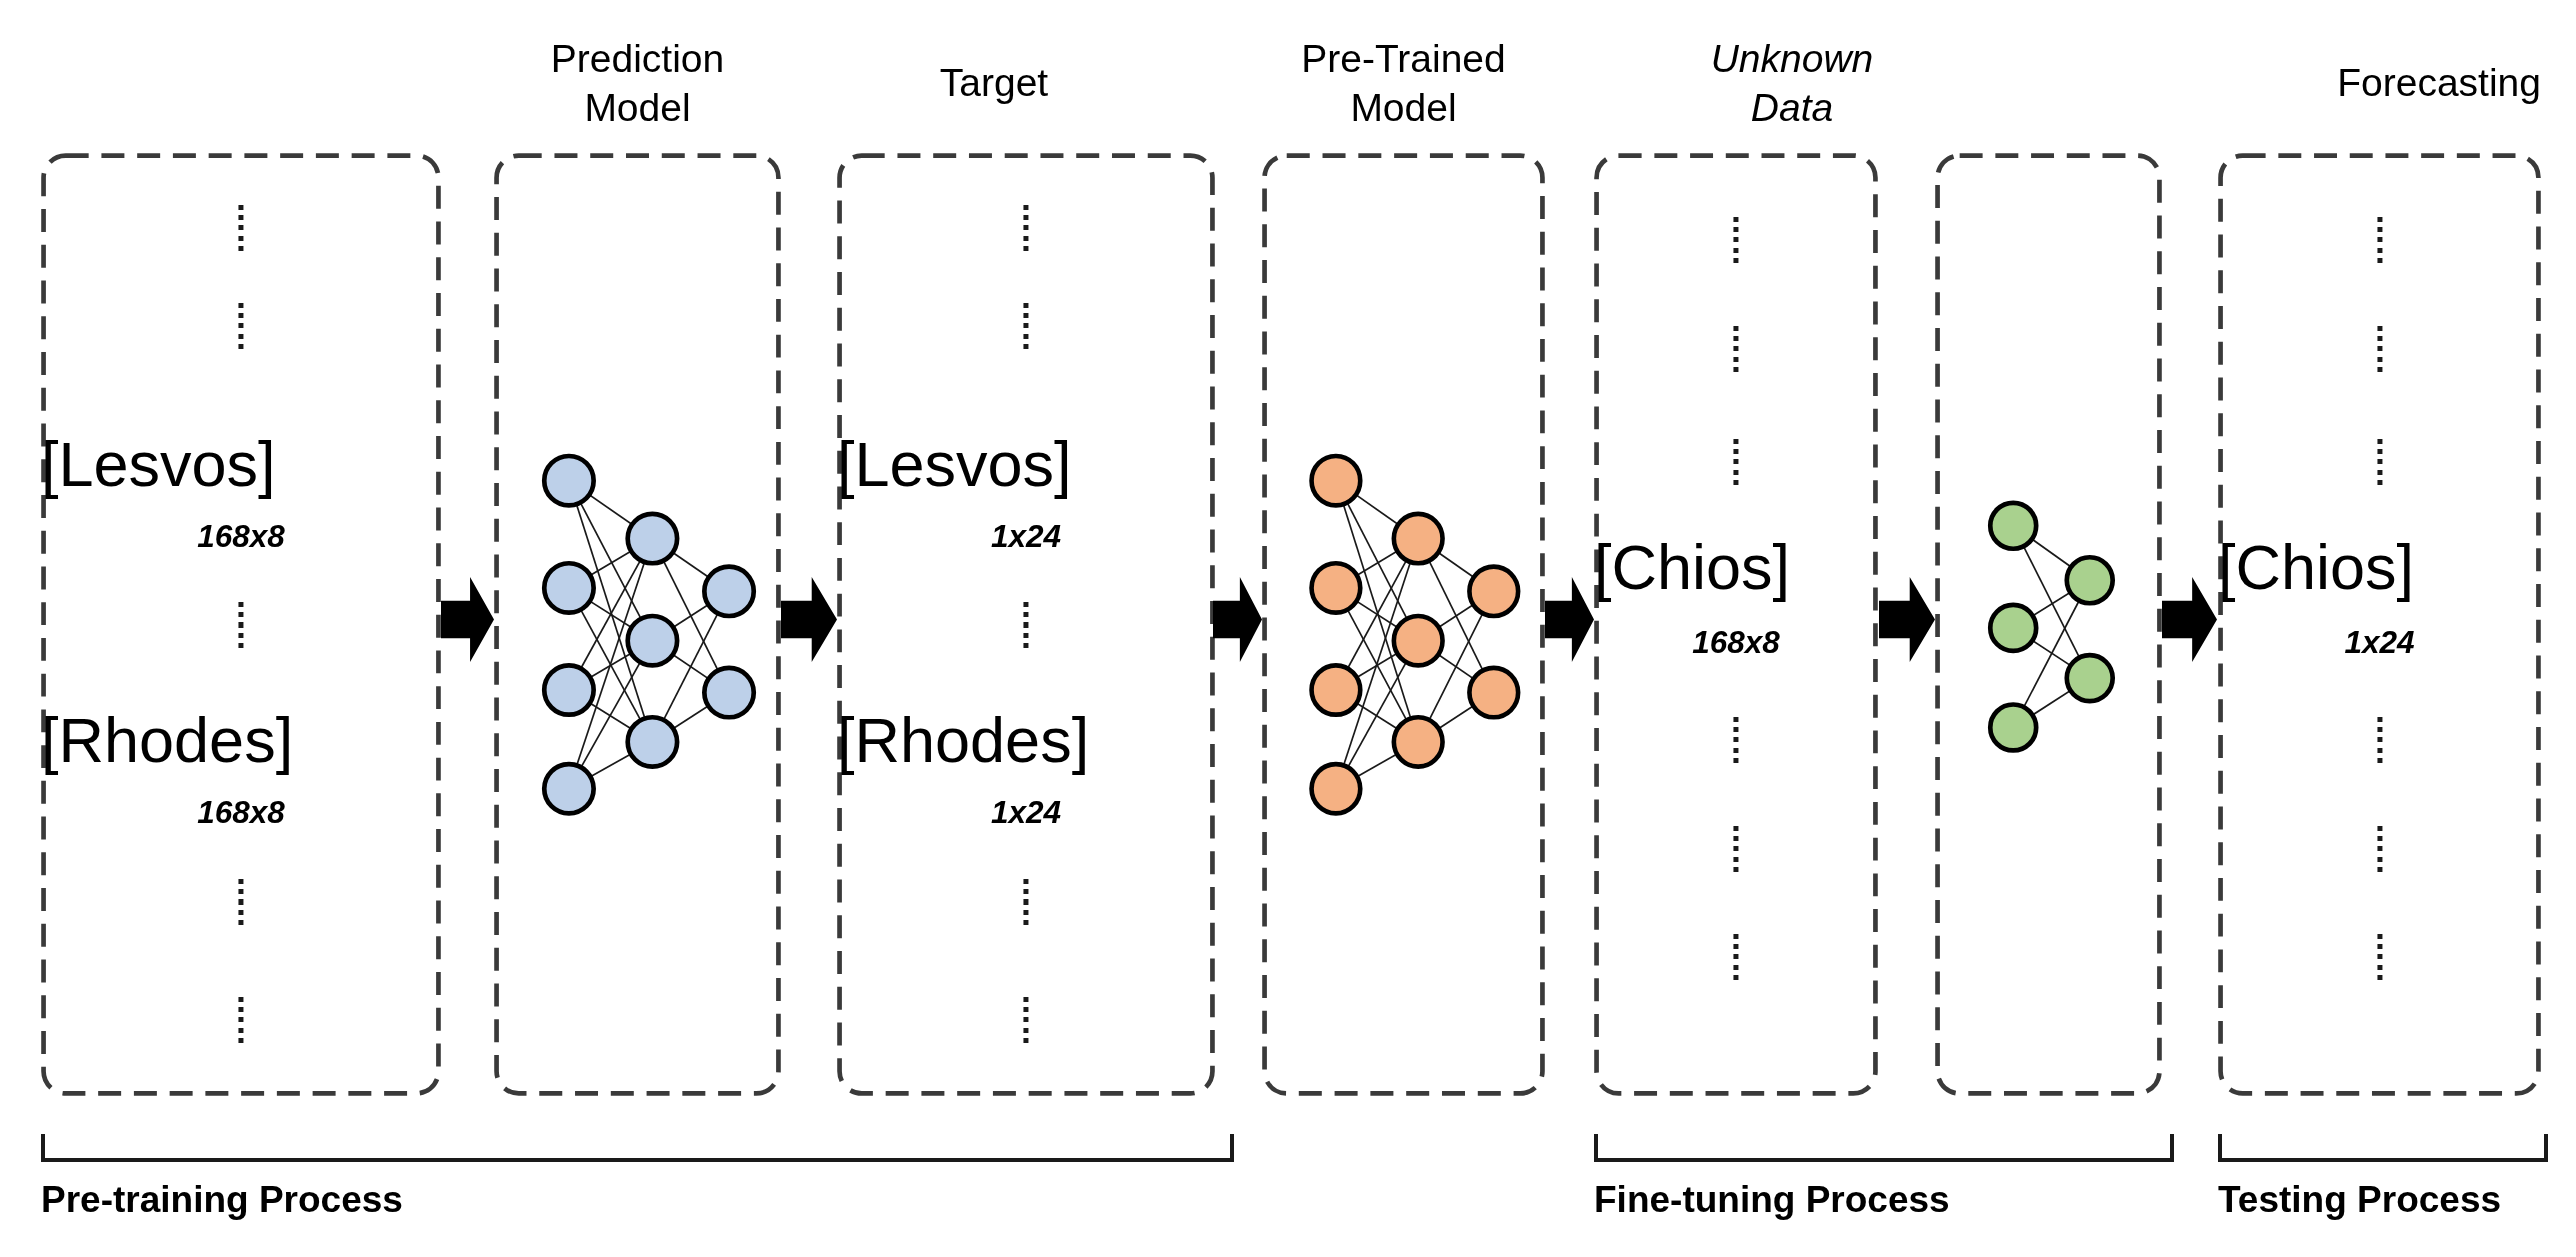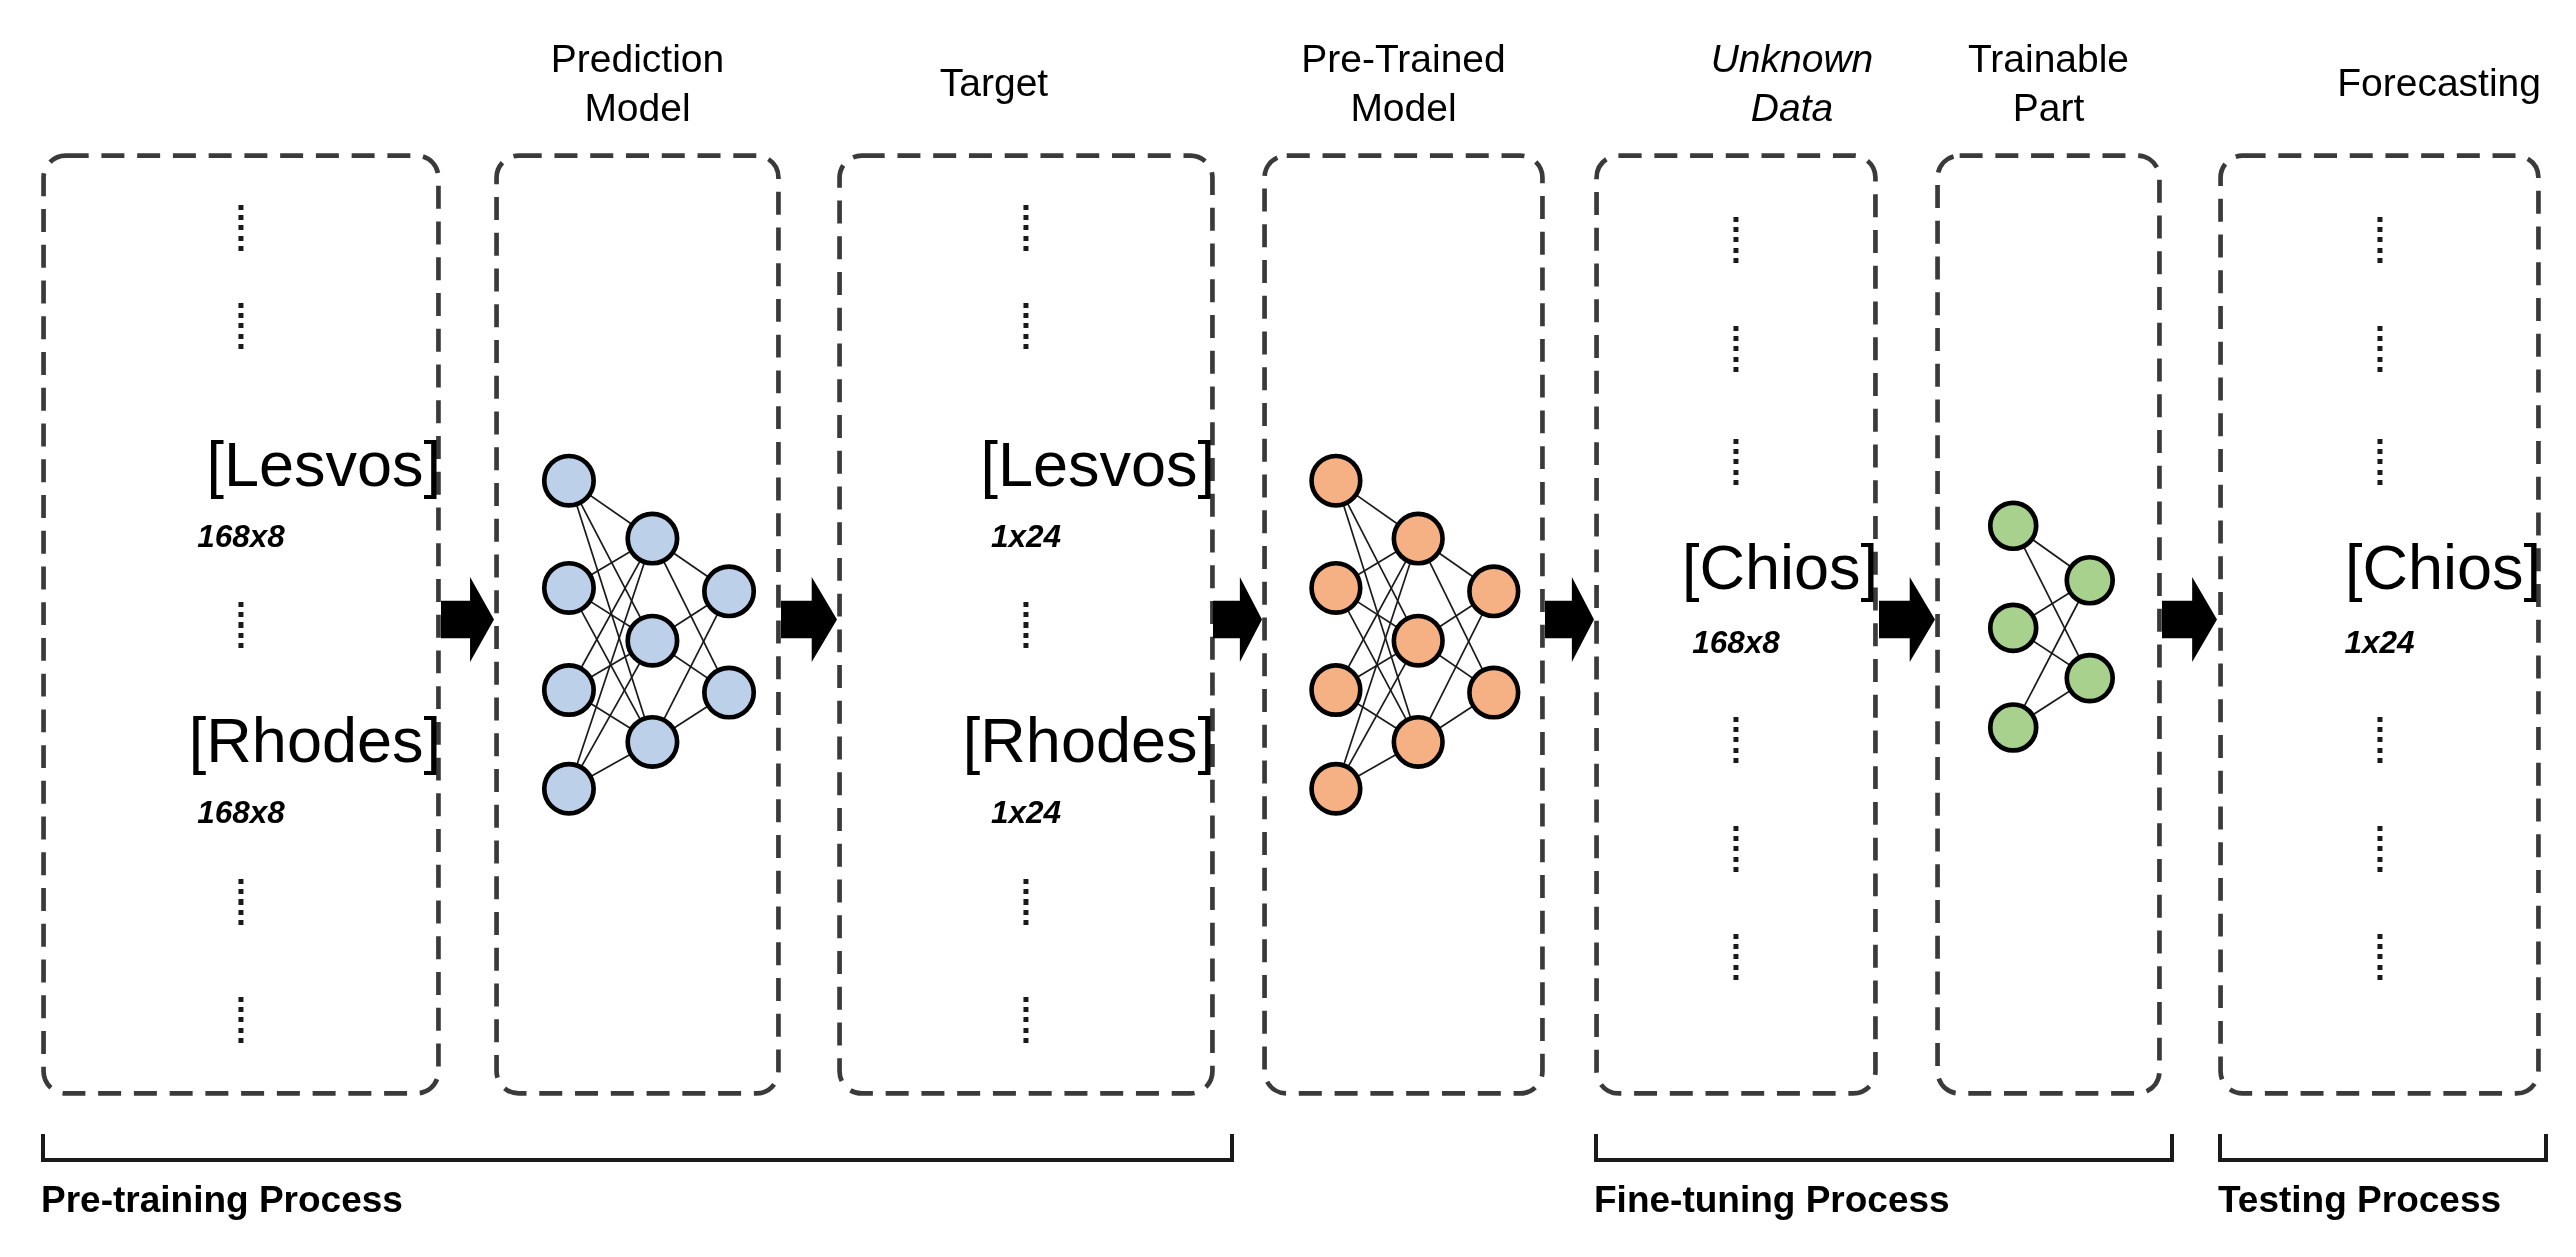--- a/index.html
+++ b/index.html
@@ -18,21 +18,21 @@
   }
   .label-line{display:block;}
   .box{position:absolute;top:153px;height:943px;}
   .box-border{position:absolute;left:0;top:0;width:100%;height:100%;display:block;}
   .dots{
     position:absolute;left:50%;transform:translateX(-50%);
     width:5.1px;height:48px;
     background:repeating-linear-gradient(to bottom, var(--line) 0 5.1px, transparent 5.1px 10.2px);
   }
   .entry-name{
-    position:absolute;left:0;width:100%;text-align:right;
+    position:absolute;left:0;width:100%;text-align:left;
     font-size:63px;line-height:78px;height:78px;white-space:nowrap;
   }
   .entry-dims{
     position:absolute;left:0;width:100%;text-align:center;
     font-size:31.5px;font-weight:700;line-height:39px;height:39px;font-style:italic;
   }
   .net-svg{position:absolute;left:0;top:0;width:100%;height:100%;}
   .net-edge{stroke:var(--line);stroke-width:2;fill:none;}
   .node{stroke:#000;stroke-width:5.5;}
   .node-blue{fill:var(--node-blue);}
@@ -65,24 +65,20 @@
     <span class="label-line">Target</span>
     <span class="label-line"></span>
   </div>
   <div class="col-label" style="left:1262px;width:283px;">
     <span class="label-line">Pre-Trained</span>
     <span class="label-line">Model</span>
   </div>
   <div class="col-label" style="left:1650px;width:284px;font-style:italic;">
     <span class="label-line">Unknown</span>
     <span class="label-line">Data</span>
-  </div>
-  <div class="col-label" style="left:1935px;width:227px;">
-    <span class="label-line">Trainable</span>
-    <span class="label-line">Part</span>
   </div>
   <div class="col-label" style="left:2218px;width:323px;text-align:right;">
     <span class="label-line">Forecasting</span>
     <span class="label-line"></span>
   </div>
 
   <section class="box" style="left:41px;width:400px;">
     <svg class="box-border" viewBox="0 0 470 1108" preserveAspectRatio="none">
       <rect x="3" y="3" width="464" height="1102" rx="26" fill="none" stroke="var(--dash)" stroke-width="5.5" stroke-dasharray="27 15"></rect>
     </svg>

